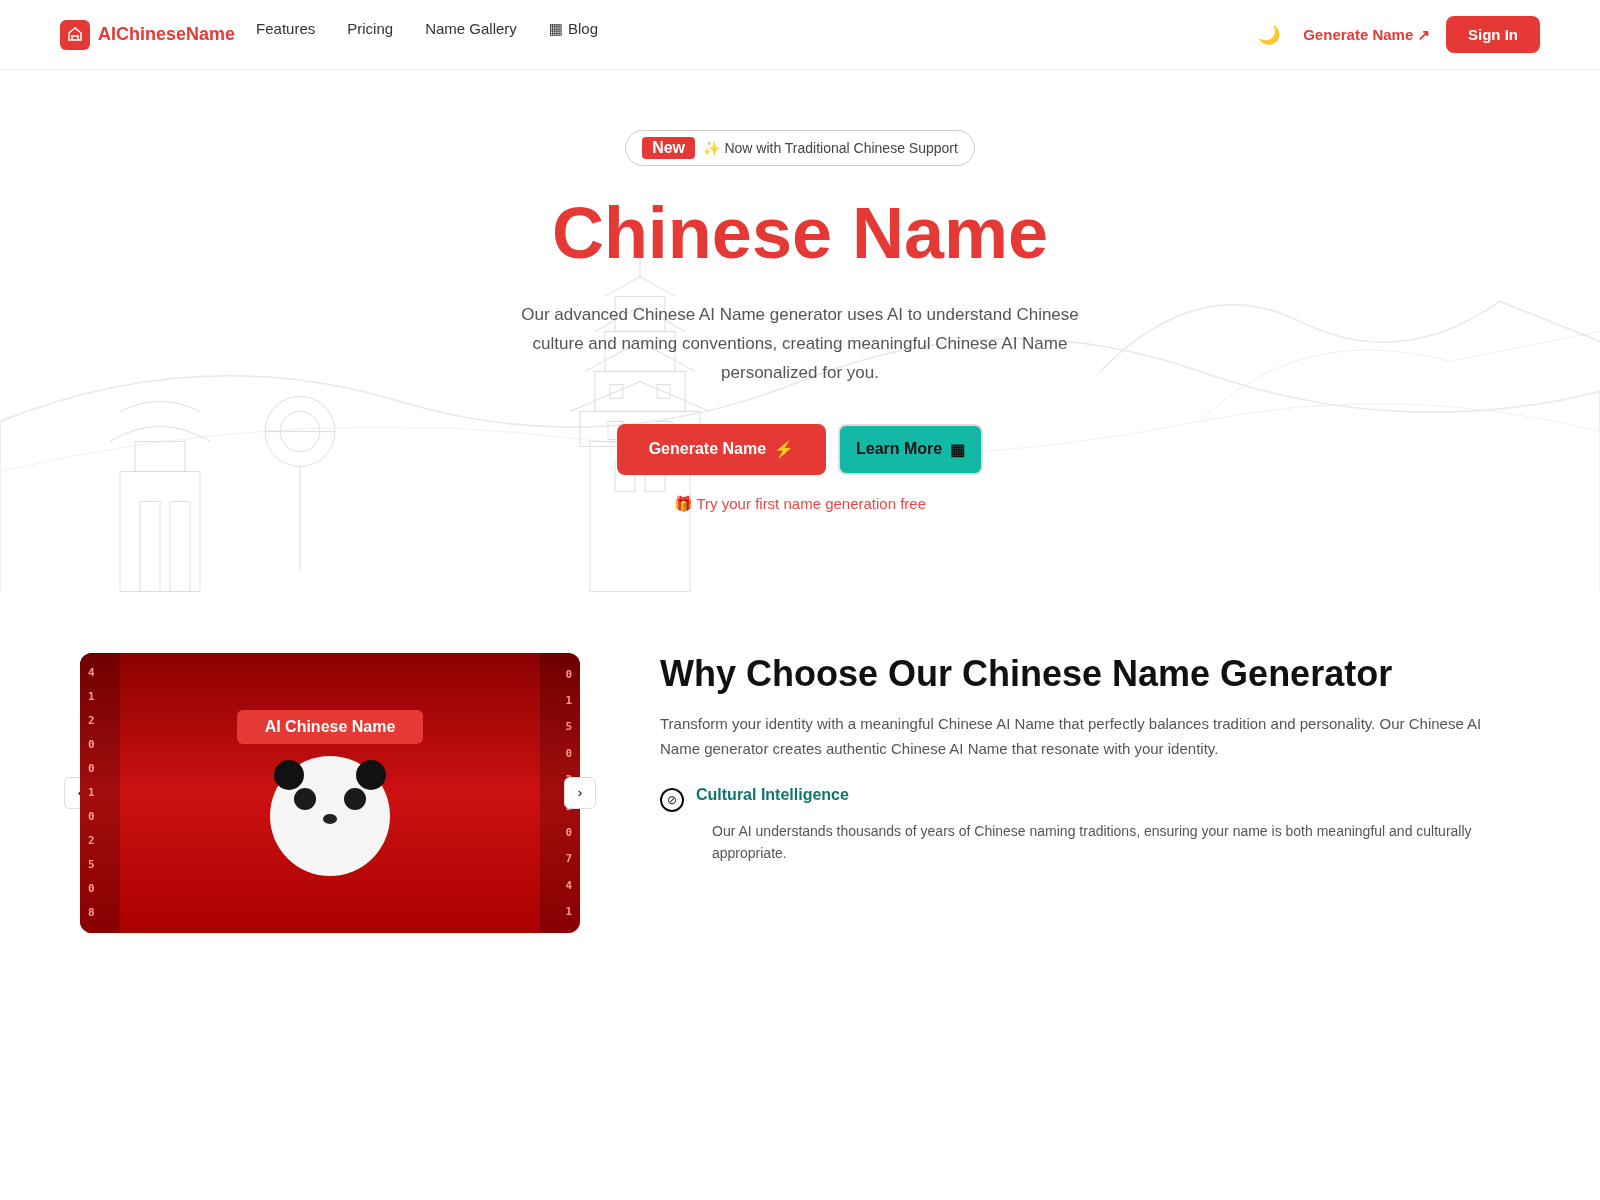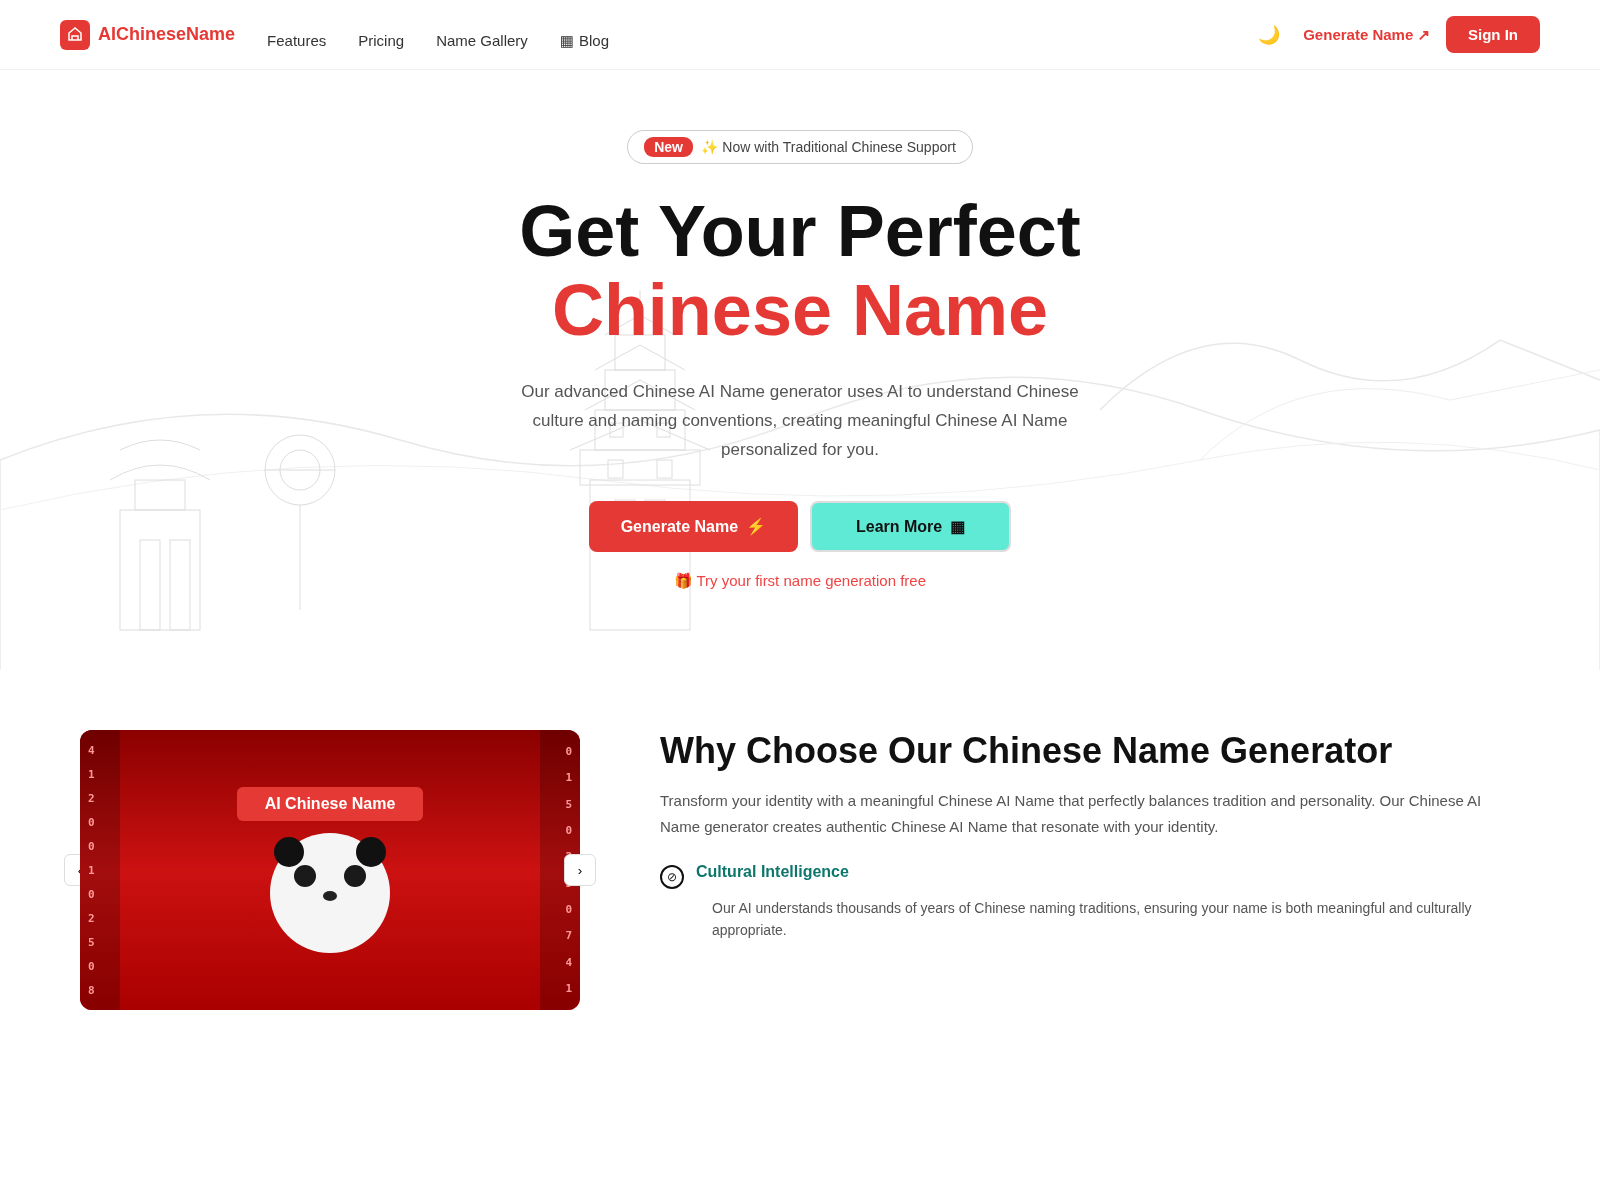--- a/index.html
+++ b/index.html
@@ -4,21 +4,21 @@
   <style>
     * { box-sizing: border-box; margin: 0; padding: 0; }
     body { font-family: -apple-system, BlinkMacSystemFont, 'Segoe UI', sans-serif; background: #fff; color: #1a1a1a; overflow-x: hidden; }
 
     
     nav {
       display: flex; align-items: center; justify-content: space-between;
       padding: 0 60px; height: 70px; border-bottom: 1px solid #f0f0f0;
       position: sticky; top: 0; background: #fff; z-index: 100;
     }
-    .nav-left { display: flex; align-items: flex-end; gap: 32px; }
+    .nav-left { display: flex; align-items: flex-start; gap: 21px; }
     .nav-logo { display: flex; align-items: center; gap: 8px; text-decoration: none; }
     .nav-logo-icon {
       width: 30px; height: 30px;
       background: #e53935;
       border-radius: 6px;
       display: flex; align-items: center; justify-content: center;
       color: white; font-size: 14px; font-weight: bold;
     }
     .nav-logo-text { font-size: 18px; font-weight: 700; color: #e53935; }
     .nav-links { display: flex; align-items: center; gap: 32px; }
@@ -48,43 +48,43 @@
       pointer-events: none; z-index: 0;
     }
     .hero-content { position: relative; z-index: 1; }
 
     .badge {
       display: inline-flex; align-items: center; gap: 8px;
       border: 1.5px solid #ccc; border-radius: 50px; padding: 6px 16px;
       font-size: 14px; color: #444; margin-bottom: 28px;
     }
     .badge-new {
-      background: #e53935; color: white; border-radius: 9px;
-      padding: 2px 10px; font-size: 14px; font-weight: 700;
+      background: #e53935; color: white; border-radius: 4px;
+      padding: 2px 10px; font-size: 16px; font-weight: 700;
     }
 
     .hero h1 { font-size: 72px; font-weight: 800; line-height: 1.1; margin-bottom: 0; }
     .hero h1 .black { color: #111; }
     .hero h1 .red { color: #e53935; display: block; }
 
     .hero-sub {
       max-width: 600px; margin: 28px auto 36px;
       font-size: 17px; color: #555; line-height: 1.7;
     }
 
     .hero-buttons { display: flex; align-items: center; justify-content: center; gap: 12px; margin-bottom: 20px; }
 
     .btn-generate {
       background: #e53935; color: white; border: none; border-radius: 8px;
       padding: 16px 32px; font-size: 16px; font-weight: 600; cursor: pointer;
       display: flex; align-items: center; gap: 8px;
     }
     .btn-learn {
-      background: #5eead4; color: #111; border: 2px solid #ddd; border-radius: 8px;
-      padding: 14px 44px; font-size: 16px; font-weight: 600; cursor: pointer;
+      background: #14b8a6; color: #111; border: 2px solid #ddd; border-radius: 8px;
+      padding: 14px 16px; font-size: 16px; font-weight: 600; cursor: pointer;
       display: flex; align-items: center; gap: 8px;
     }
 
     .hero-free { font-size: 15px; color: #ef4444; }
 
     
     .hero-bg svg { width: 100%; height: 100%; }
 
     
     .section2 {
@@ -243,21 +243,20 @@
     </svg>
   </div>
 
   <div class="hero-content">
     <div class="badge">
       <span class="badge-new">New</span>
       <span>✨ Now with Traditional Chinese Support</span>
     </div>
 
     <h1>
-      <span class="black">Get Your Perfect</span>
       <span class="red">Chinese Name</span>
     </h1>
 
     <p class="hero-sub">Our advanced Chinese AI Name generator uses AI to understand Chinese culture and naming conventions, creating meaningful Chinese AI Name personalized for you.</p>
 
     <div class="hero-buttons">
       <button class="btn-generate">
         <span>Generate Name</span>
         <span>⚡</span>
       </button>

